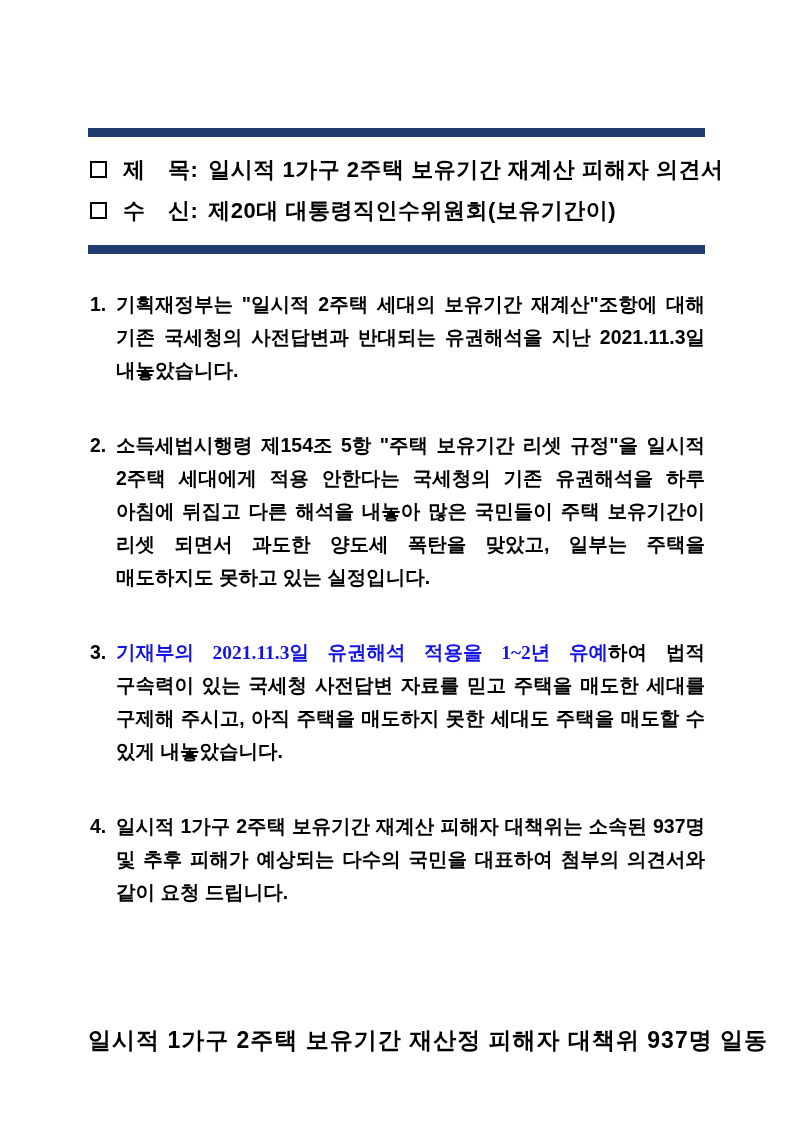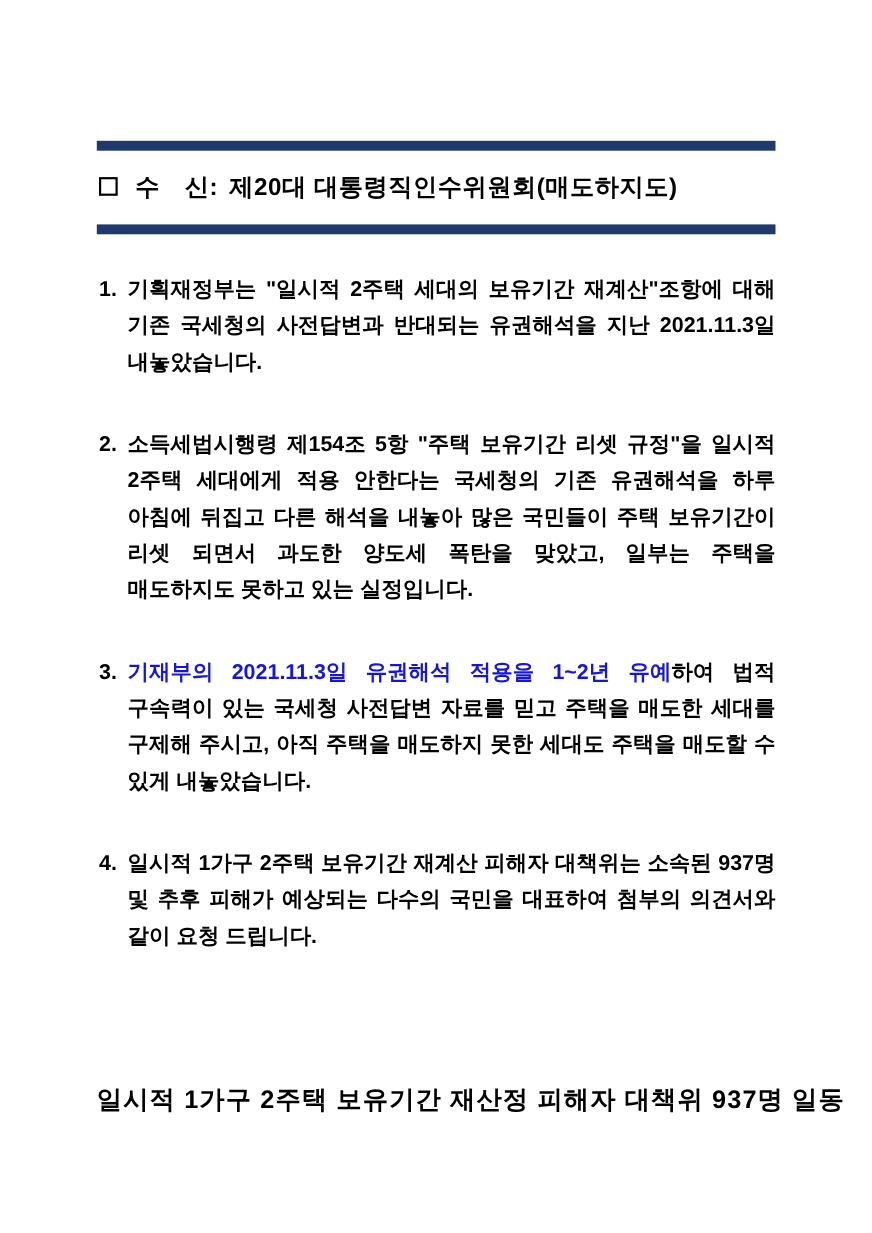--- a/index.html
+++ b/index.html
@@ -61,40 +61,46 @@
     margin: 0 0 42px 0;
     word-break: keep-all;
   }
   .para-number {
     position: absolute;
     left: 2px;
     top: 0;
   }
   .seg-emphasis {
     color: var(--blue, #1414e6);
+    font-family: Liberation Serif, serif;
   }
   .closing {
     margin-top: 116px;
     font-size: 23px;
     font-weight: bold;
     text-align: center;
     letter-spacing: 1px;
     white-space: nowrap;
   }
 </style>
 </head>
 <body>
 
 <div class="page">
   <div class="rule rule-top"></div>
   <div class="header-fields" id="header-fields">
       <div class="header-field">
         <span class="checkbox"></span>
+        <span class="field-label">제　목:</span>
+        <span class="field-value">일시적 1가구 2주택 보유기간 재계산 피해자 의견서</span>
+      </div>
+      <div class="header-field">
+        <span class="checkbox"></span>
         <span class="field-label">수　신:</span>
-        <span class="field-value">제20대 대통령직인수위원회(매도하지도)</span>
+        <span class="field-value">제20대 대통령직인수위원회(보유기간이)</span>
       </div>
     </div>
   <div class="rule rule-bottom"></div>
   <div class="body-paragraphs" id="body-paragraphs">
       <p class="para"><span class="para-number">1.</span><span class="seg-normal">기획재정부는 "일시적 2주택 세대의 보유기간 재계산"조항에 대해 기존 국세청의 사전답변과 반대되는 유권해석을 지난 2021.11.3일 내놓았습니다.</span></p>
       <p class="para"><span class="para-number">2.</span><span class="seg-normal">소득세법시행령 제154조 5항 "주택 보유기간 리셋 규정"을 일시적 2주택 세대에게 적용 안한다는 국세청의 기존 유권해석을 하루 아침에 뒤집고 다른 해석을 내놓아 많은 국민들이 주택 보유기간이 리셋 되면서 과도한 양도세 폭탄을 맞았고, 일부는 주택을 매도하지도 못하고 있는 실정입니다.</span></p>
       <p class="para"><span class="para-number">3.</span><span class="seg-emphasis">기재부의 2021.11.3일 유권해석 적용을 1~2년 유예</span><span class="seg-normal">하여 법적 구속력이 있는 국세청 사전답변 자료를 믿고 주택을 매도한 세대를 구제해 주시고, 아직 주택을 매도하지 못한 세대도 주택을 매도할 수 있게 내놓았습니다.</span></p>
       <p class="para"><span class="para-number">4.</span><span class="seg-normal">일시적 1가구 2주택 보유기간 재계산 피해자 대책위는 소속된 937명 및 추후 피해가 예상되는 다수의 국민을 대표하여 첨부의 의견서와 같이 요청 드립니다.</span></p>
     </div>
   <div class="closing">일시적 1가구 2주택 보유기간 재산정 피해자 대책위 937명 일동</div>

